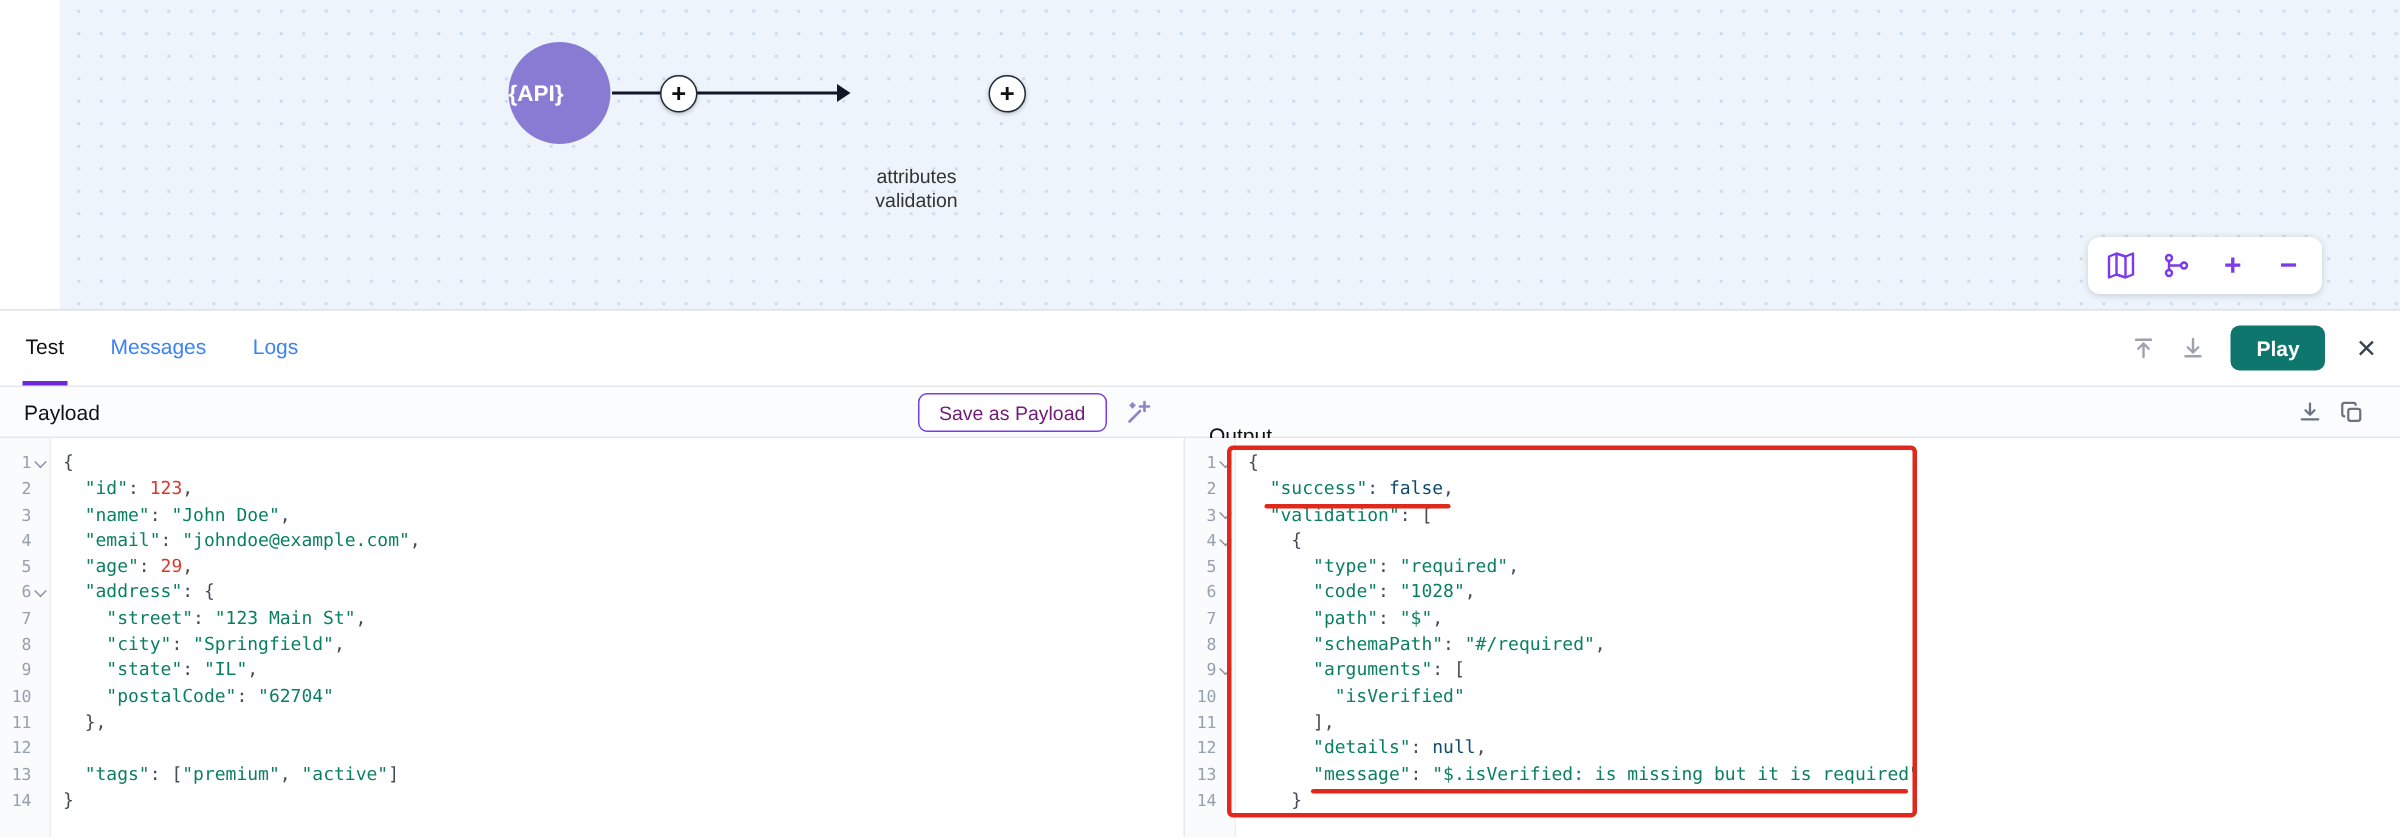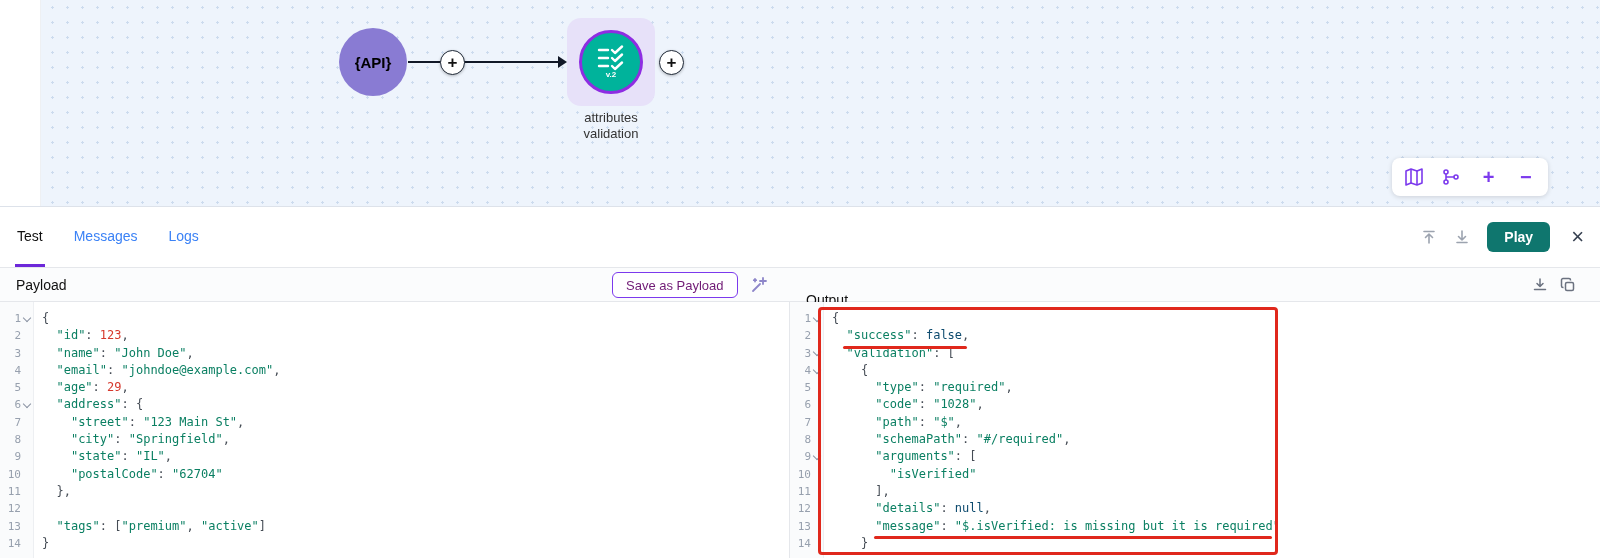--- a/index.html
+++ b/index.html
@@ -10,22 +10,22 @@
   
   .canvas { position:relative; height:207px;
             background-color:#eef4fc;
             background-image:radial-gradient(circle, #ccdbee 1.2px, transparent 1.2px);
             background-size:15px 15px;
             border-bottom:1px solid #dde2ea; }
   .canvas-mask-left { position:absolute; left:0; top:0; width:41px; height:100%;
             background:#fff; border-right:1px solid #eef0f3; }
   .edge { position:absolute; left:405px; top:52px; }
   .node-api { position:absolute; left:339px; top:28px; width:68px; height:68px;
-            border-radius:50%; background:#897bd3; color:#000000;
-            display:flex; align-items:center; justify-content:center;
+            border-radius:50%; background:#897bd3; color:#ffffff;
+            display:flex; align-items:center; 
             font-weight:bold; font-size:15px; cursor:pointer; }
   .plus-btn { position:absolute; width:25px; height:25px; border-radius:50%;
             background:#fff; border:1.5px solid #1f2937; color:#111;
             display:flex; align-items:center; justify-content:center;
             font-size:17px; font-weight:600; line-height:1;
             box-shadow:0 1px 3px rgba(0,0,0,.25); cursor:pointer; padding:0; }
   .plus-1 { left:440px; top:50px; }
   .plus-2 { left:659px; top:50px; }
   .node-val { position:absolute; left:567px; top:18px; width:88px; height:88px;
             border-radius:14px; background:#e7e1f9;
@@ -37,21 +37,21 @@
   .node-label { position:absolute; left:556px; top:110px; width:110px;
             text-align:center; font-size:13px; color:#333; line-height:1.25; }
   .canvas-toolbar { position:absolute; left:1392px; top:158px; width:156px; height:38px;
             background:#fff; border-radius:8px; box-shadow:0 1px 5px rgba(0,0,0,.15);
             display:flex; align-items:center; justify-content:space-evenly; color:#7c3aed; }
   .ct-btn { width:30px; height:30px; display:flex; align-items:center;
             justify-content:center; cursor:pointer; }
   .ct-zoom { font-size:20px; font-weight:700; }
 
   
-  .tabs-bar { height:61px; display:flex; align-items:stretch; padding:0 16px 0 15px;
+  .tabs-bar { height:51px; display:flex; align-items:stretch; padding:0 16px 0 15px;
             background:#fff; border-bottom:1px solid #e5e7eb; }
   .tab { display:flex; align-items:center; padding:0 2px; margin-right:27px;
             font-size:14px; color:#3b82f6; border-bottom:3px solid transparent; cursor:pointer; }
   .tab.active { color:#111; border-bottom-color:#6d28d9; }
   .tabs-right { margin-left:auto; display:flex; align-items:center; gap:17px; }
   .icon-btn { display:flex; align-items:center; justify-content:center; cursor:pointer; }
   .play-btn { background:#0f766e; color:#fff; border:none; border-radius:6px;
             padding:7px 17px; font-size:14px; font-weight:600; cursor:pointer; }
   .close-btn { font-size:22px; color:#374151; margin-left:4px; cursor:pointer; line-height:1; }
 
@@ -110,33 +110,20 @@
       <line x1="3" y1="10" x2="154" y2="10" stroke="#111827" stroke-width="2"></line>
       <polygon points="153,4 162,10 153,16" fill="#111827"></polygon>
     </svg>
 
     <div class="node-api">
       <span>{API}</span>
     </div>
 
     <button class="plus-btn plus-1">+</button>
 
-    <div class="node-val">
-      <div class="node-val-circle">
-        <svg width="28" height="26" viewBox="0 0 28 26" fill="none" stroke="#ffffff" stroke-width="2.4" stroke-linecap="round" stroke-linejoin="round">
-          <line x1="2" y1="5" x2="11" y2="5"></line>
-            <polyline points="15,5 18,8 25,1.5"></polyline>
-          <line x1="2" y1="13" x2="11" y2="13"></line>
-            <polyline points="15,13 18,16 25,9.5"></polyline>
-          <line x1="2" y1="21" x2="11" y2="21"></line>
-            <polyline points="15,21 18,24 25,17.5"></polyline>
-        </svg>
-        <span class="node-val-version">v.2</span>
-      </div>
-    </div>
 
     <button class="plus-btn plus-2">+</button>
 
     <div class="node-label">attributes validation</div>
 
     <div class="canvas-toolbar">
       <span class="ct-btn">
         <svg width="20" height="20" viewBox="0 0 20 20" fill="none" stroke="#7c3aed" stroke-width="1.6" stroke-linejoin="round">
           <path d="M2 4 L7 2 L13 4 L18 2 V16 L13 18 L7 16 L2 18 Z"></path>
           <line x1="7" y1="2" x2="7" y2="16"></line>

